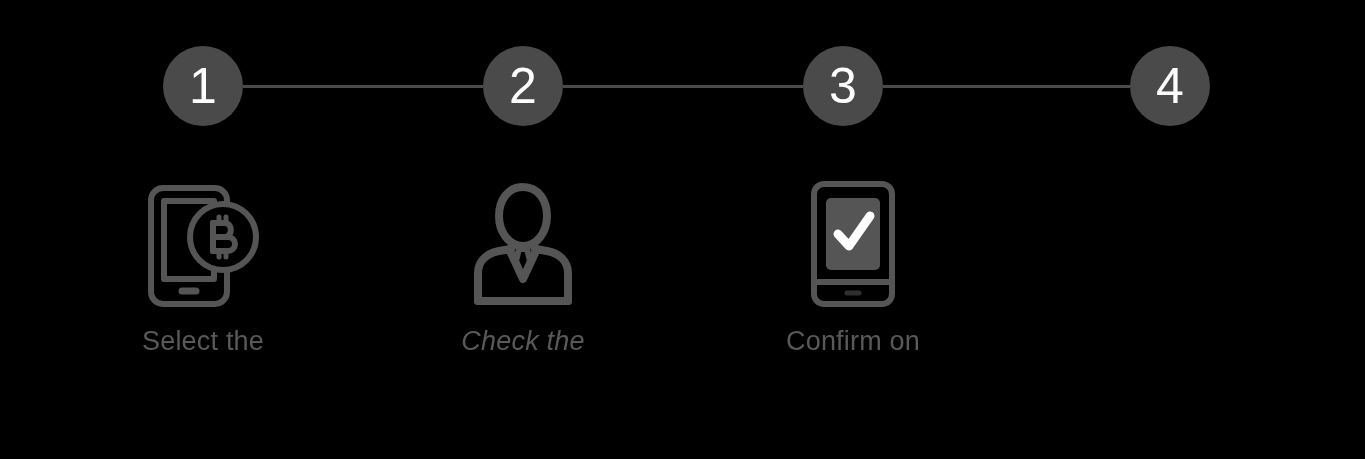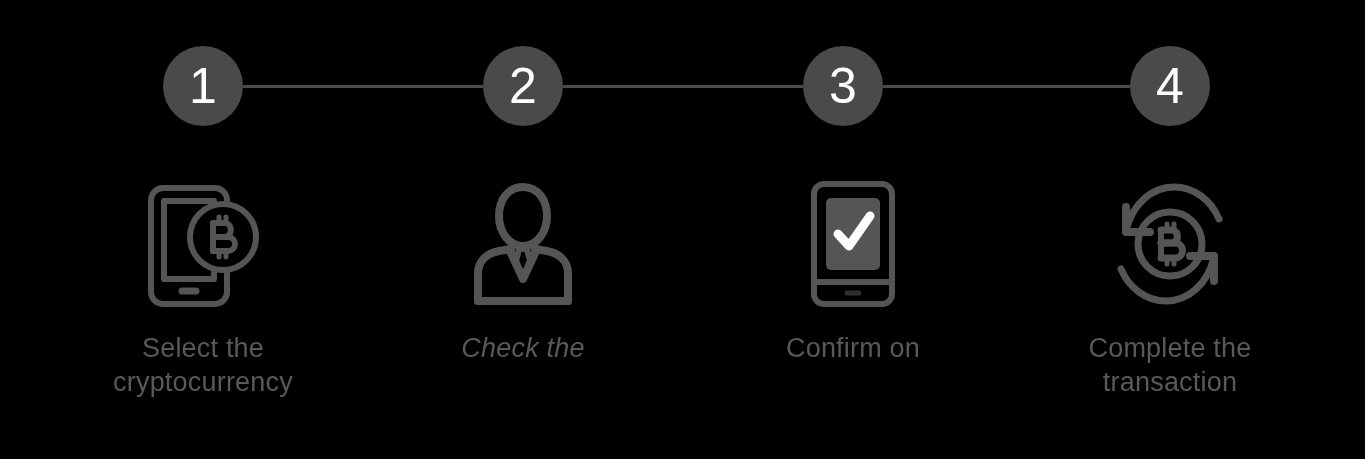--- a/index.html
+++ b/index.html
@@ -57,21 +57,20 @@
   }
 
   
   .col {
     position: absolute;
     width: 300px;
     top: 178px;
     display: flex;
     flex-direction: column;
     align-items: center;
-    gap: 7px;
   }
   .icon-wrap {
     width: 130px;
     height: 132px;
     display: flex;
     align-items: center;
     justify-content: center;
   }
   .caption {
     margin-top: 14px;
@@ -126,21 +125,20 @@
         <circle cx="84" cy="58" r="33" fill="#000000"></circle>
 
         <path d="M74 44 V72" stroke-width="6"></path>
         <path d="M74 44 H87 a7.5 7.5 0 0 1 0 14 H74"></path>
         <path d="M74 58 H89 a7 7 0 0 1 0 14 H74"></path>
         <path d="M80 38 V44 M87 38 V44 M80 72 V78 M87 72 V78" stroke-width="5"></path>
       </svg>
     </div>
     <div class="caption">
       <span class="ln">Select the</span>
-      <span class="ln">cryptocurrency</span>
     </div>
   </div>
 
   <div class="col" style="left:373px;font-style:italic;">
     <div class="icon-wrap">
       <svg width="110" height="130" viewBox="0 0 110 130" fill="none" stroke="#555555" stroke-width="8" stroke-linecap="round" stroke-linejoin="round">
 
         <path d="M55 8 C40 8 31 21 31 37 C31 53 41 67 55 67 C69 67 79 53 79 37 C79 21 70 8 55 8 Z"></path>
 
         <path d="M10 122 V94 C10 82 19 74 31 72 L43 70"></path>
@@ -170,37 +168,14 @@
         <path d="M37 56 L48 68 L69 38" stroke="#ffffff" stroke-width="9"></path>
 
         <path d="M46 115 H58" stroke-width="5" stroke="#2f2f2f"></path>
       </svg>
     </div>
     <div class="caption">
       <span class="ln">Confirm on</span>
     </div>
   </div>
 
-  <div class="col" style="left:1020px;">
-    <div class="icon-wrap">
-      <svg width="124" height="130" viewBox="0 0 124 130" fill="none" stroke="#555555" stroke-width="7" stroke-linecap="round" stroke-linejoin="round">
-
-        <path d="M18 52 C24 25 44 8 66 8 C86 8 103 21 111 40"></path>
-        <path d="M18 28 L18 53 L42 53" stroke-width="8"></path>
-
-        <path d="M106 78 C100 105 80 122 58 122 C38 122 21 109 13 90"></path>
-        <path d="M106 102 L106 77 L82 77" stroke-width="8"></path>
-
-        <circle cx="62" cy="65" r="32"></circle>
-
-        <path d="M53 51 V79" stroke-width="6"></path>
-        <path d="M53 51 H65 a7 7 0 0 1 0 13 H53"></path>
-        <path d="M53 64 H67 a7.5 7.5 0 0 1 0 15 H53"></path>
-        <path d="M59 45 V51 M66 45 V51 M59 79 V85 M66 79 V85" stroke-width="5"></path>
-      </svg>
-    </div>
-    <div class="caption">
-      <span class="ln">Complete the</span>
-      <span class="ln">transaction</span>
-    </div>
-  </div>
 
 </div>
 
 </body></html>

